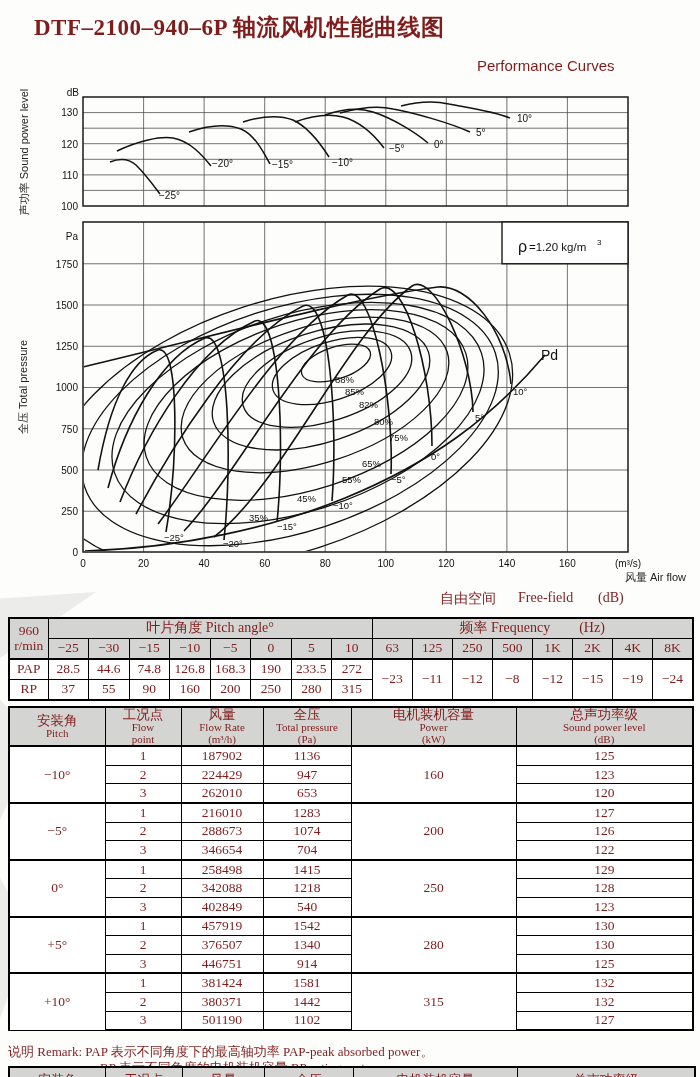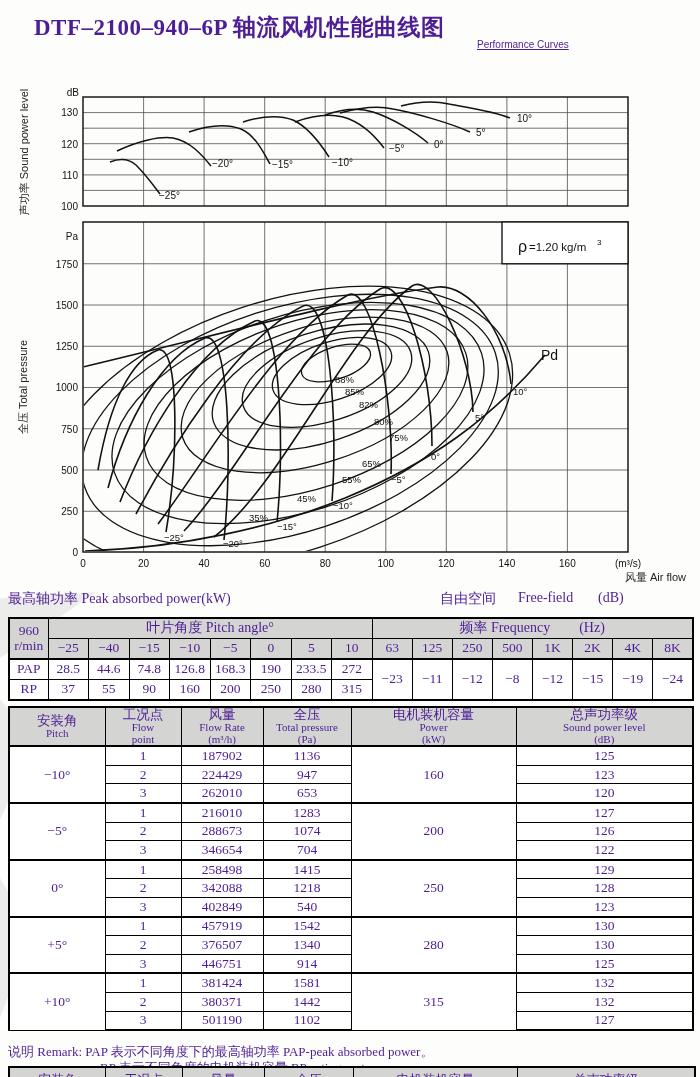--- a/index.html
+++ b/index.html
@@ -1,20 +1,20 @@
 <!DOCTYPE html>
 <html><head>
 <meta charset="utf-8">
 <style>
   html,body{margin:0;padding:0;background:#ffffff;}
   #page{position:relative;width:700px;height:1077px;background:#fdfdfc;overflow:hidden;
-        font-family:"Liberation Serif",serif;color:#4c1d95;}
+        font-family:"Liberation Serif",serif;color:#7f1d1d;}
   .abs{position:absolute;}
   #title{left:34px;top:12px;font-size:23px;font-weight:bold;letter-spacing:0.5px;}
-  #subtitle{left:477px;top:39px;font-size:10px;font-family:"Liberation Sans",sans-serif;text-decoration:underline;}
+  #subtitle{left:477px;top:57px;font-size:15px;font-family:"Liberation Sans",sans-serif;}
   .wm{position:absolute;background:#ececea;z-index:0;}
   svg{position:absolute;left:0;top:85px;z-index:1;}
   svg text{fill:#111;font-family:"Liberation Sans",sans-serif;}
   .grid{stroke:#4f4f4f;stroke-width:0.8;}
   .frame{stroke:#1a1a1a;stroke-width:1.5;fill:none;}
   .curve{stroke:#121212;stroke-width:1.5;fill:none;}
   .curve2{stroke:#121212;stroke-width:1.6;fill:none;}
   .eff{stroke:#121212;stroke-width:1.3;fill:none;}
   .tick{font-size:10px;}
   .clabel{font-size:10px;}
@@ -193,21 +193,20 @@
       <text class="slabel" x="333" y="509">−10°</text>
       <text class="slabel" x="391" y="483">−5°</text>
       <text class="slabel" x="431" y="460">0°</text>
       <text class="slabel" x="475" y="421">5°</text>
       <text class="slabel" x="513" y="395">10°</text>
       <text x="541" y="360" font-size="14">Pd</text>
       <text class="axlabel" transform="rotate(-90 27 387)" x="27" y="387" text-anchor="middle">全压 Total pressure</text>
     </g>
   </svg>
 
-  <div class="abs cap" style="left:8px;top:590px;">最高轴功率 Peak absorbed power(kW)</div>
   <div class="abs cap" style="left:440px;top:590px;">自由空间</div>
   <div class="abs cap" style="left:518px;top:590px;">Free-field</div>
   <div class="abs cap" style="left:598px;top:590px;">(dB)</div>
 
   <table class="abs" id="ptable">
     <colgroup>
       <col style="width:39px">
       <col span="8" style="width:40.5px">
       <col span="8" style="width:40.1px">
     </colgroup>
@@ -219,21 +218,21 @@
       </td>
       <td colspan="8" class="hdr big thick-t">叶片角度 Pitch angle°</td>
       <td colspan="8" class="hdr big thick-t thick-r">
         <span>频率 Frequency</span>
         <span style="display:inline-block;width:22px;"></span>
         <span>(Hz)</span>
       </td>
     </tr>
     <tr>
       <td class="hdr">−25</td>
-      <td class="hdr">−40</td>
+      <td class="hdr">−30</td>
       <td class="hdr">−15</td>
       <td class="hdr">−10</td>
       <td class="hdr">−5</td>
       <td class="hdr">0</td>
       <td class="hdr">5</td>
       <td class="hdr">10</td>
       <td class="hdr">63</td>
       <td class="hdr">125</td>
       <td class="hdr">250</td>
       <td class="hdr">500</td>

